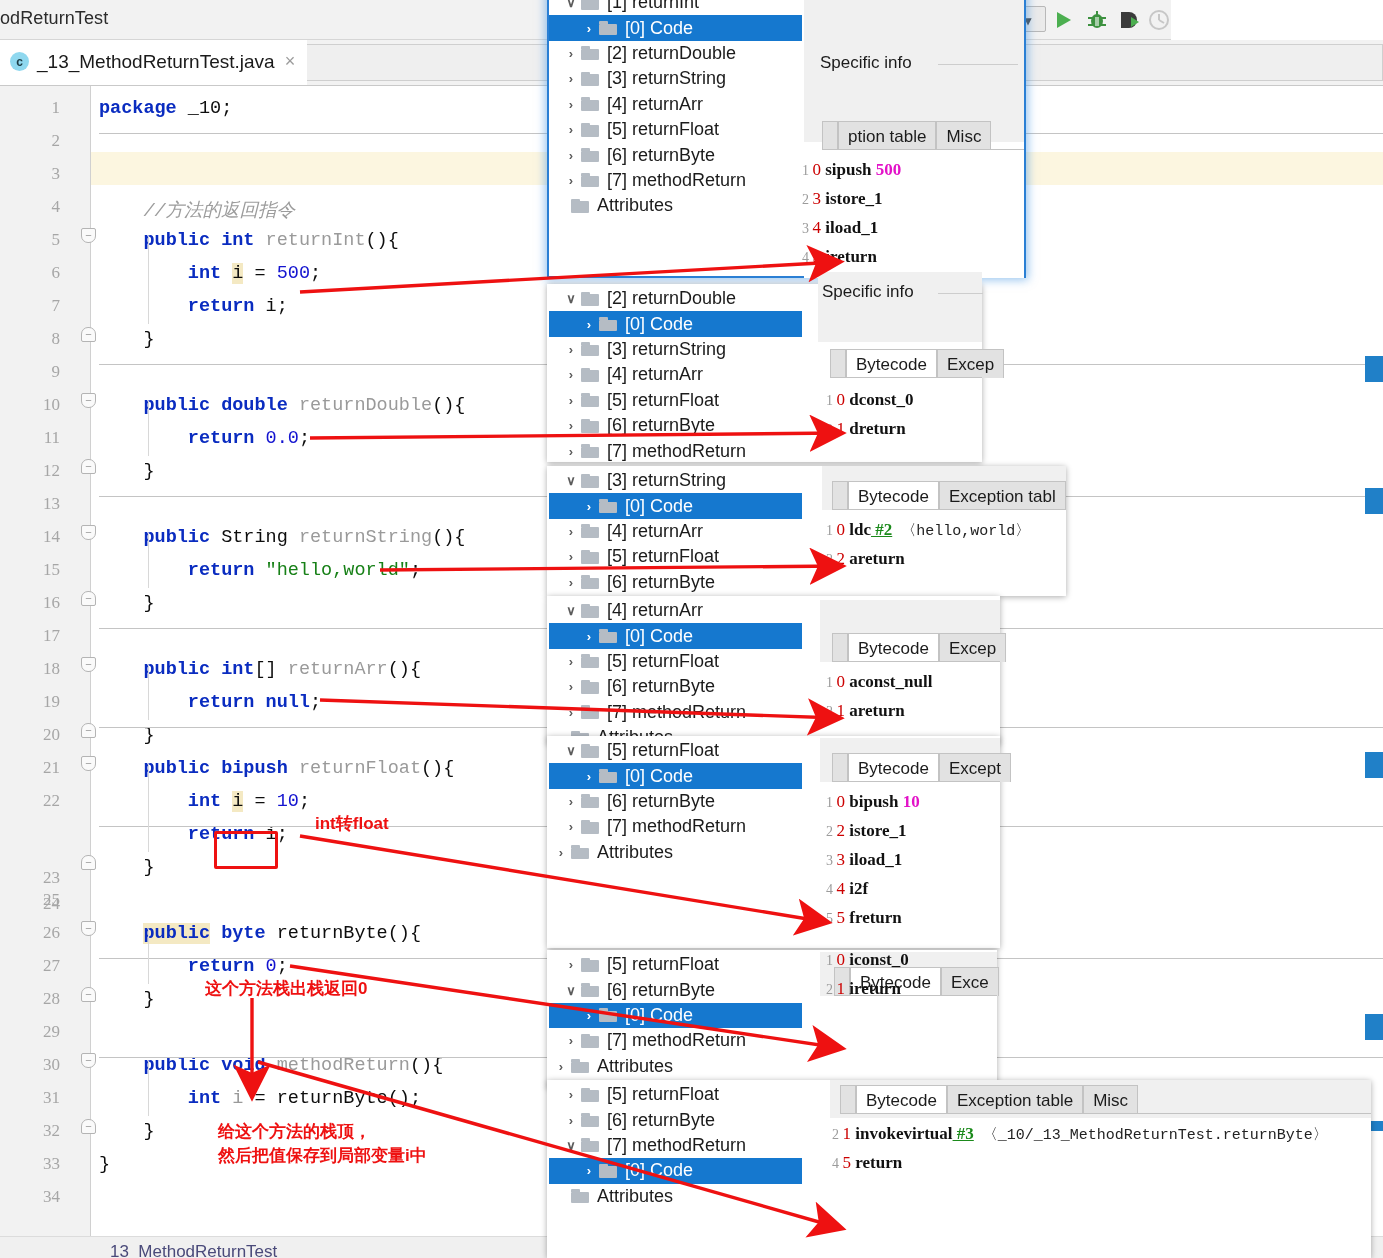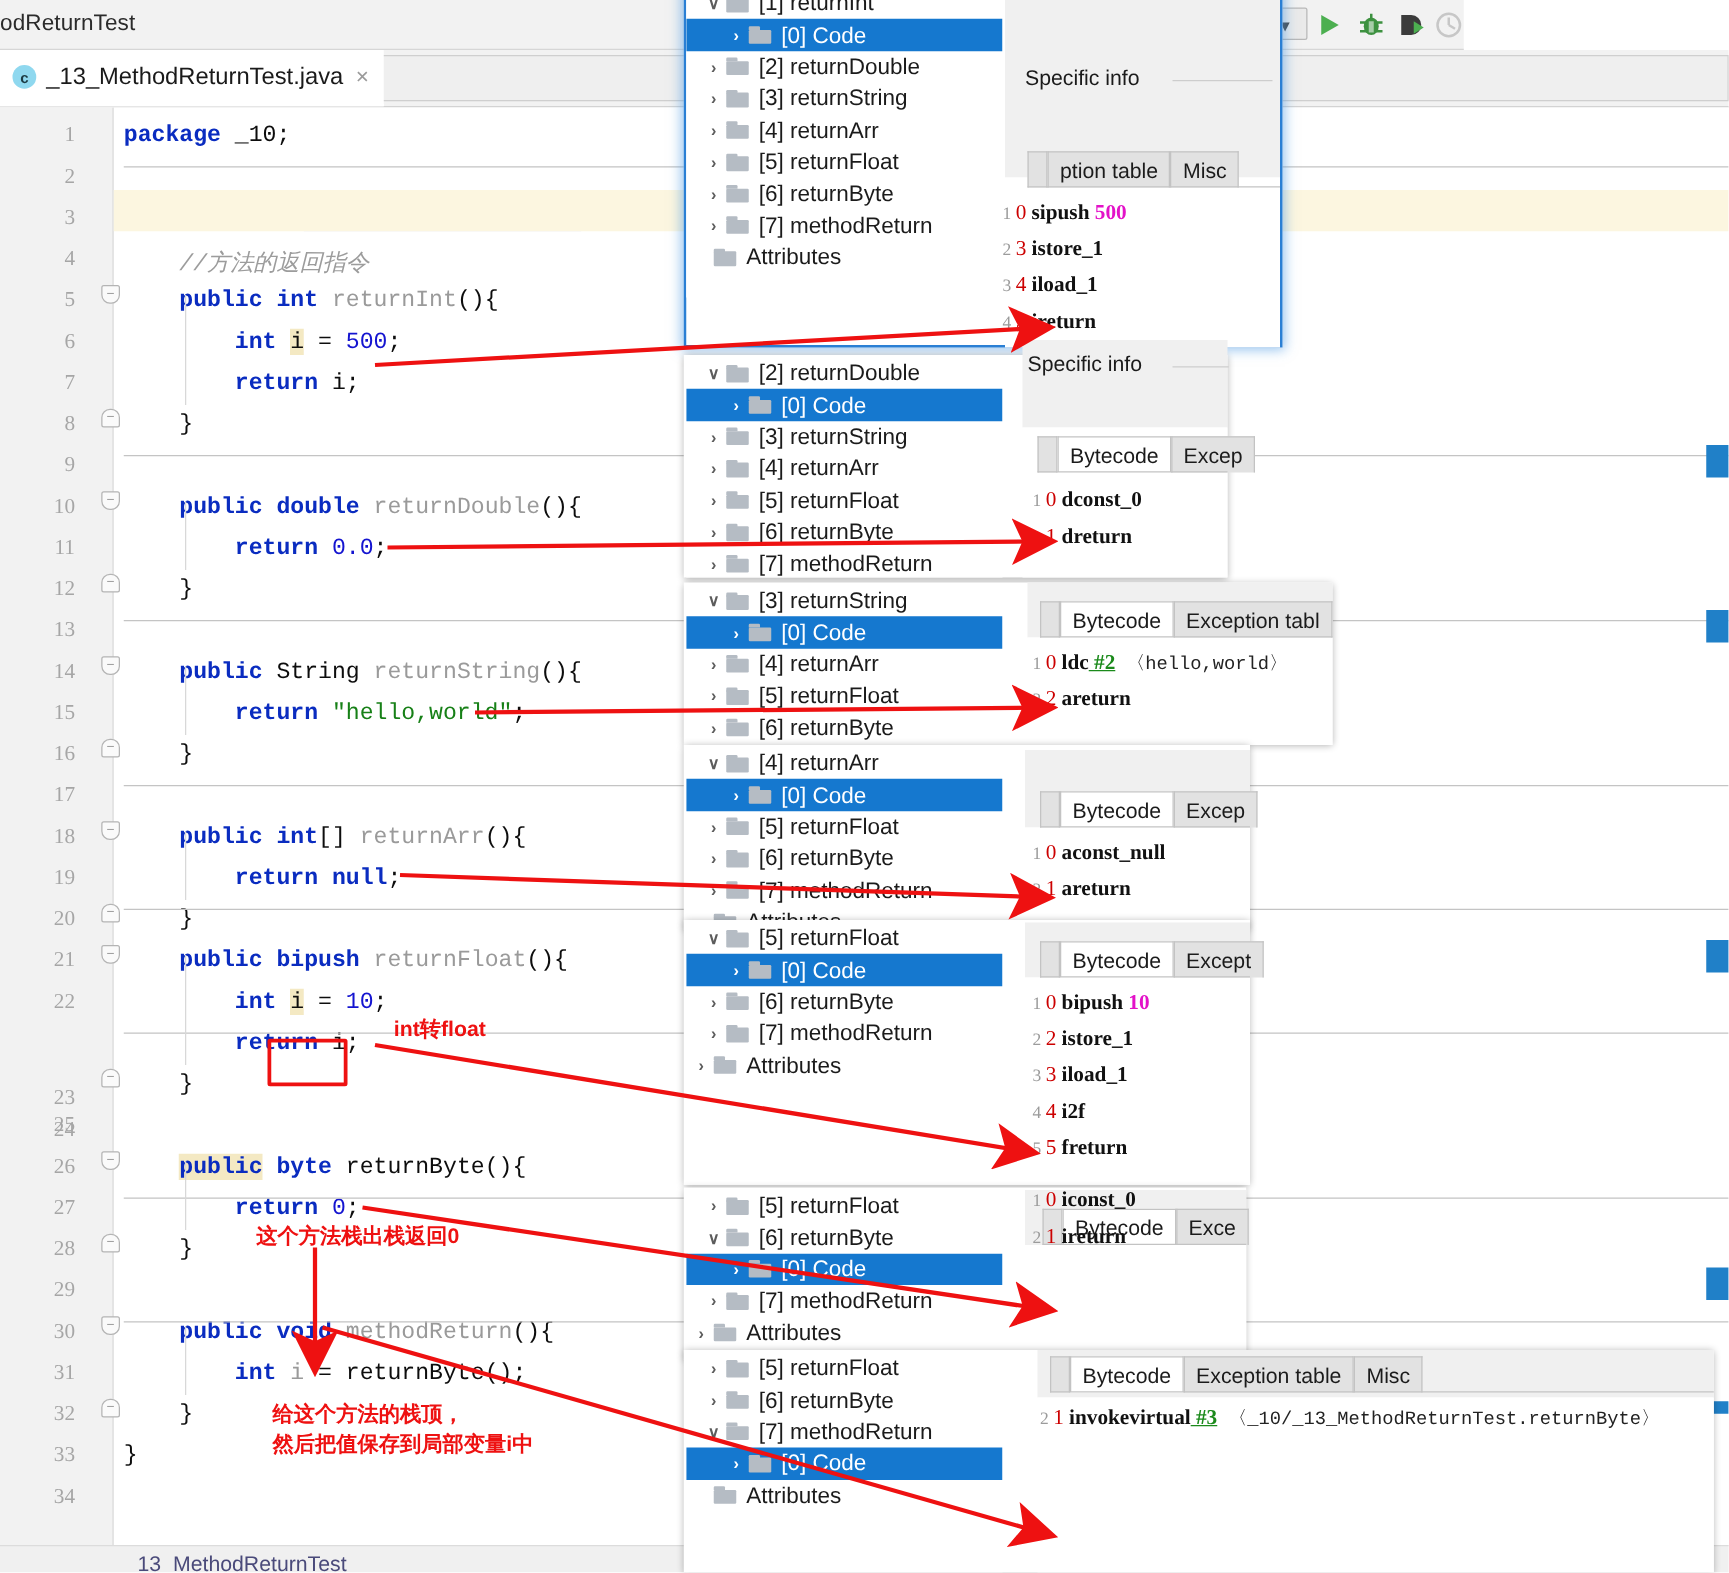--- a/index.html
+++ b/index.html
@@ -673,20 +673,21 @@
       </div>
       <div class="tabs-row" style="left: 840px; top: 1084px;">
         <div class="btab stub"></div>
         <div class="btab active">Bytecode</div>
         <div class="btab">Exception table</div>
         <div class="btab">Misc</div>
       </div>
       <div class="tabs-underline" style="left: 840px; top: 1113px; width: 531px;"></div>
       <div class="bclist" style="left: 832px; top: 1124px;">
         <div class="bcrow"><span class="bc-idx">2  </span><span class="bc-off">1 </span><span class="bc-op">invokevirtual</span><span class="bc-ref"> #3</span><span class="bc-cmt"> 〈_10/_13_MethodReturnTest.returnByte〉</span></div>
+        <div class="bcrow"><span class="bc-idx">4  </span><span class="bc-off">5 </span><span class="bc-op">return</span></div>
       </div>
     </div>
 
   <svg class="ann-svg">
     <defs>
       <marker id="ah" markerWidth="11" markerHeight="11" refX="9" refY="5.5" orient="auto">
         <polygon points="0,0 11,5.5 0,11 2.5,5.5" fill="#ee1111"></polygon>
       </marker>
     </defs>
     <g stroke="#ee1111" stroke-width="3.4" fill="none" marker-end="url(#ah)">

